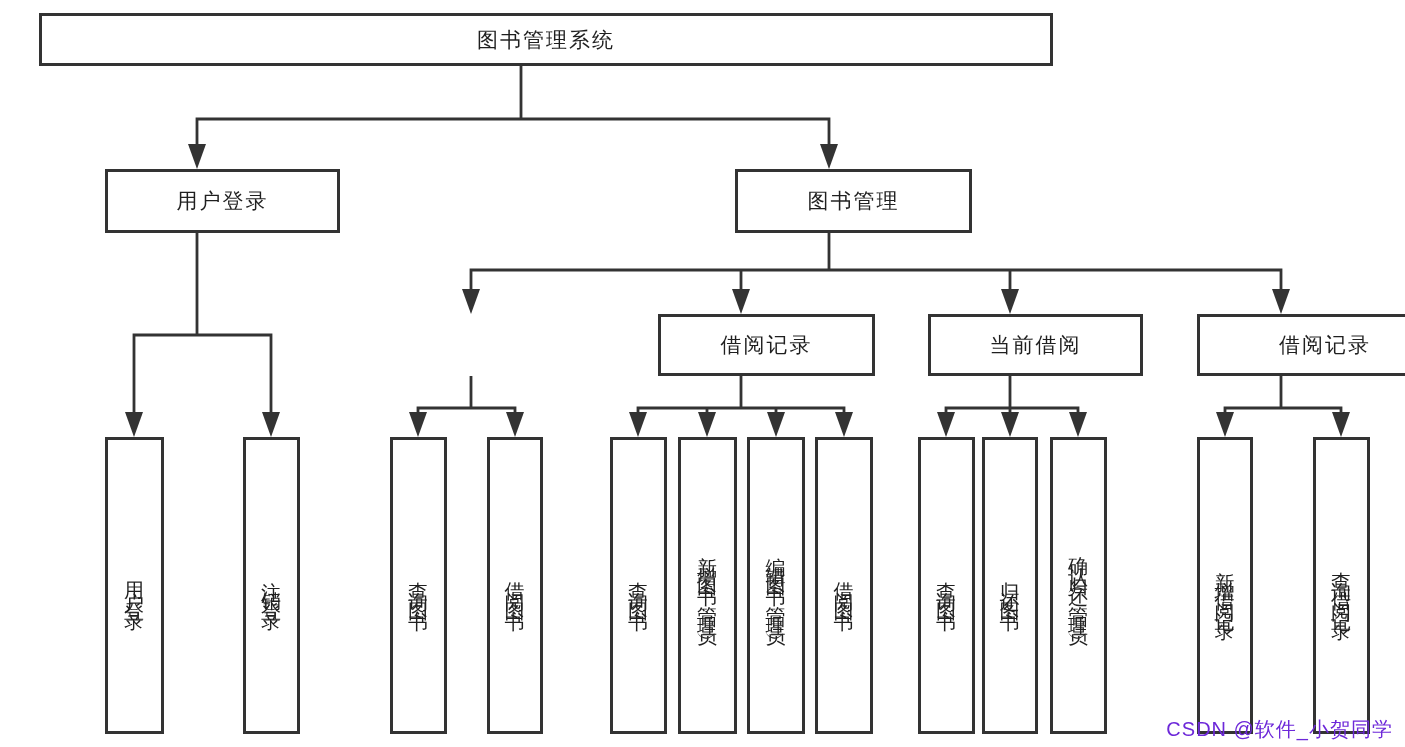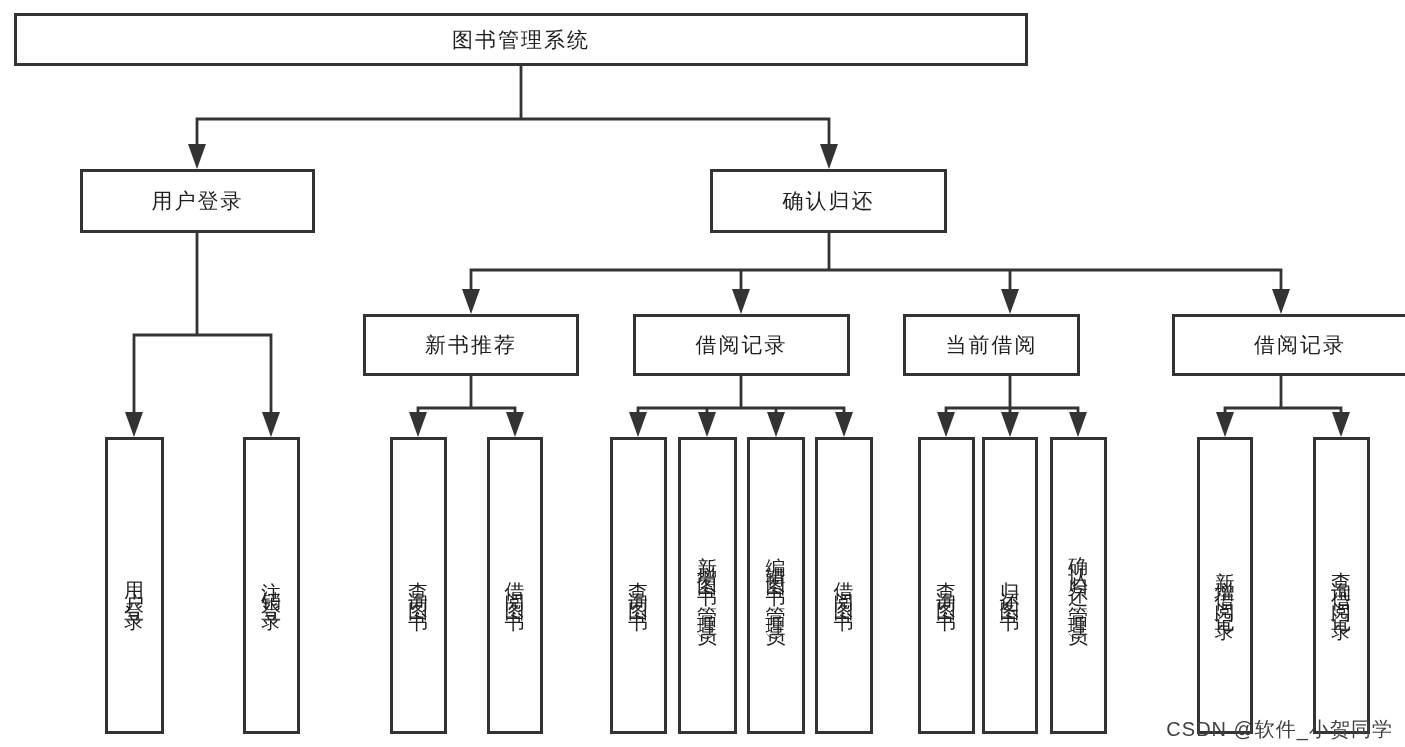--- a/index.html
+++ b/index.html
@@ -19,35 +19,36 @@
     color:#1f1f1f;
     display:flex;
     align-items:center;
     justify-content:center;
     z-index:2;
   }
   .h{
     font-size:21px;
     letter-spacing:2px;
     white-space:nowrap;
+    margin-left:25px;
   }
   .v{
     writing-mode:vertical-rl;
     text-orientation:mixed;
     font-size:20px;
     letter-spacing:10px;
     line-height:1;
   }
   .watermark{
     position:absolute;
     right:12px;
     bottom:4px;
     font-size:20px;
     letter-spacing:1px;
-    color:#404040;
+    color:#6d28d9;
     z-index:5;
     white-space:nowrap;
   }
 </style>
 </head>
 <body>
 
 <div id="canvas">
 
   <svg id="wires" viewBox="0 0 1405 747" xmlns="http://www.w3.org/2000/svg">
@@ -86,25 +87,24 @@
       <polygon points="1001,412 1019,412 1010,437"></polygon>
       <polygon points="1069,412 1087,412 1078,437"></polygon>
       <polygon points="1216,412 1234,412 1225,437"></polygon>
       <polygon points="1332,412 1350,412 1341,437"></polygon>
     </g>
   </svg>
 
   <div class="node h" style="left:14px;top:13px;width:1014px;height:53px">图书管理系统</div>
 
   <div class="node h" style="left:80px;top:169px;width:235px;height:64px">用户登录</div>
-  <div class="node h" style="left:710px;top:169px;width:237px;height:64px">确认归还</div>
+  <div class="node h" style="left:710px;top:169px;width:237px;height:64px">图书管理</div>
 
-  <div class="node h" style="left:363px;top:314px;width:216px;height:62px">新书推荐</div>
   <div class="node h" style="left:633px;top:314px;width:217px;height:62px">借阅记录</div>
-  <div class="node h" style="left:903px;top:314px;width:177px;height:62px">当前借阅</div>
+  <div class="node h" style="left:903px;top:314px;width:215px;height:62px">当前借阅</div>
   <div class="node h" style="left:1172px;top:314px;width:256px;height:62px">借阅记录</div>
 
   <div class="node v" style="left:105px;top:437px;width:59px;height:297px">用户登录</div>
   <div class="node v" style="left:243px;top:437px;width:57px;height:297px">注销登录</div>
 
   <div class="node v" style="left:390px;top:437px;width:57px;height:297px">查询图书</div>
   <div class="node v" style="left:487px;top:437px;width:56px;height:297px">借阅图书</div>
 
   <div class="node v" style="left:610px;top:437px;width:57px;height:297px">查询图书</div>
   <div class="node v" style="left:678px;top:437px;width:59px;height:297px">新增图书（管理员）</div>

